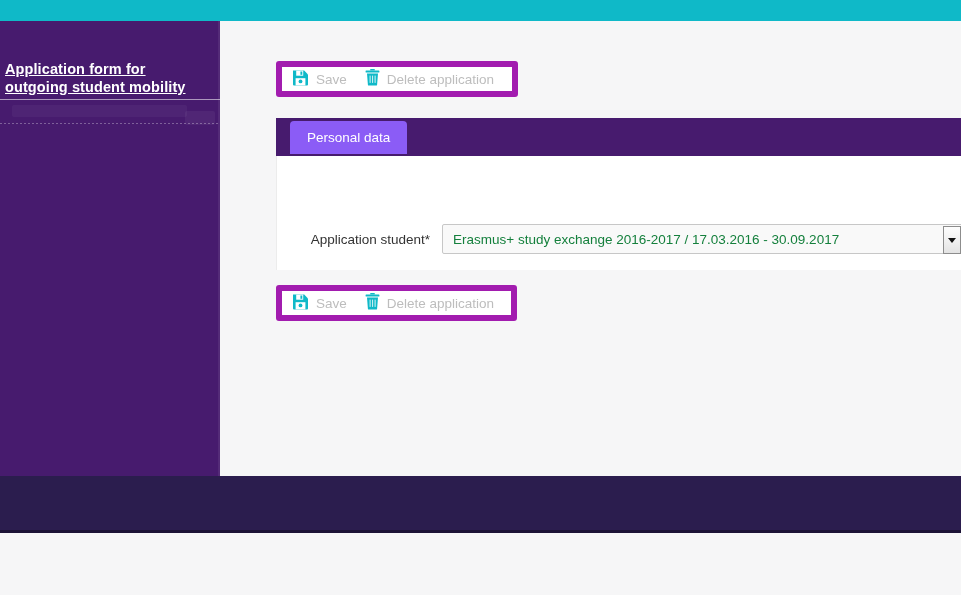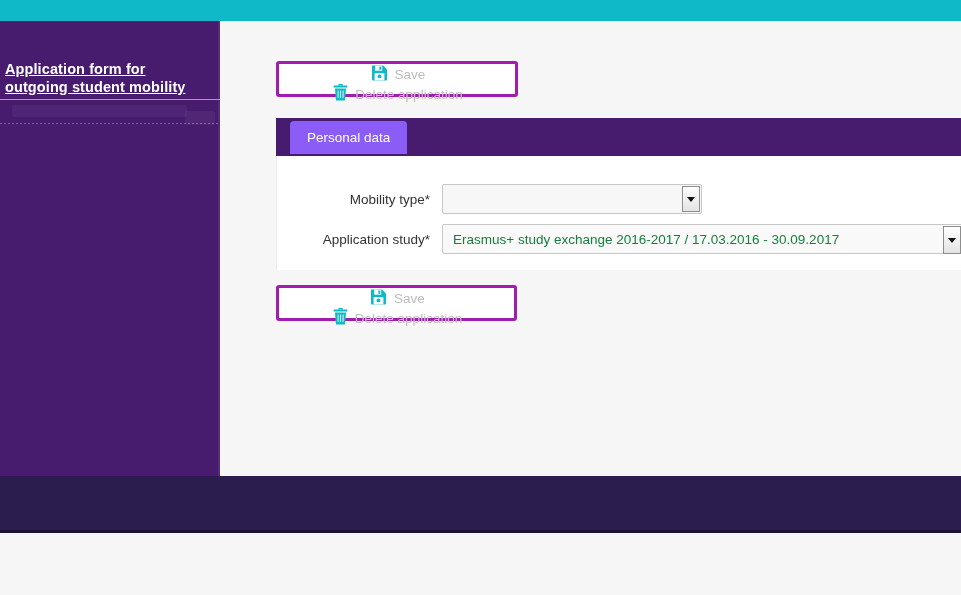--- a/index.html
+++ b/index.html
@@ -110,26 +110,25 @@
     position: absolute;
     left: 220px; top: 21px;
     width: 741px;
     height: 455px;
     background: #f6f6f7;
   }
 
   .toolbar {
     position: absolute;
     background: #ffffff;
-    border: 3px solid #a21caf;
+    border: 6px solid #a21caf;
     border-radius: 3px;
     box-sizing: border-box;
     display: flex;
     align-items: center;
-    flex-direction: column;
   }
   .toolbar-top {
     left: 56px;
     top: 40px;
     width: 242px;
     height: 36px;
   }
   .toolbar-bottom {
     left: 56px;
     top: 264px;
@@ -316,32 +315,23 @@
   </div>
 
   <div class="tabstrip">
     <div class="tab">
       <span>Personal data</span>
     </div>
   </div>
 
   <div class="panel">
 
-    <div class="form-row row1">
-      <div class="field-label">Mobility type*</div>
-      <div class="select-wrap select-sm">
-        <div class="select-value"></div>
-        <div class="select-arrow">
-          <span class="caret"></span>
-        </div>
-      </div>
-    </div>
 
     <div class="form-row row2">
-      <div class="field-label">Application study*</div>
+      <div class="field-label">Application student*</div>
       <div class="select-wrap select-lg">
         <div class="select-value">Erasmus+ study exchange 2016-2017 / 17.03.2016 - 30.09.2017</div>
         <div class="select-arrow tall">
           <span class="caret"></span>
         </div>
       </div>
     </div>
 
   </div>
 

